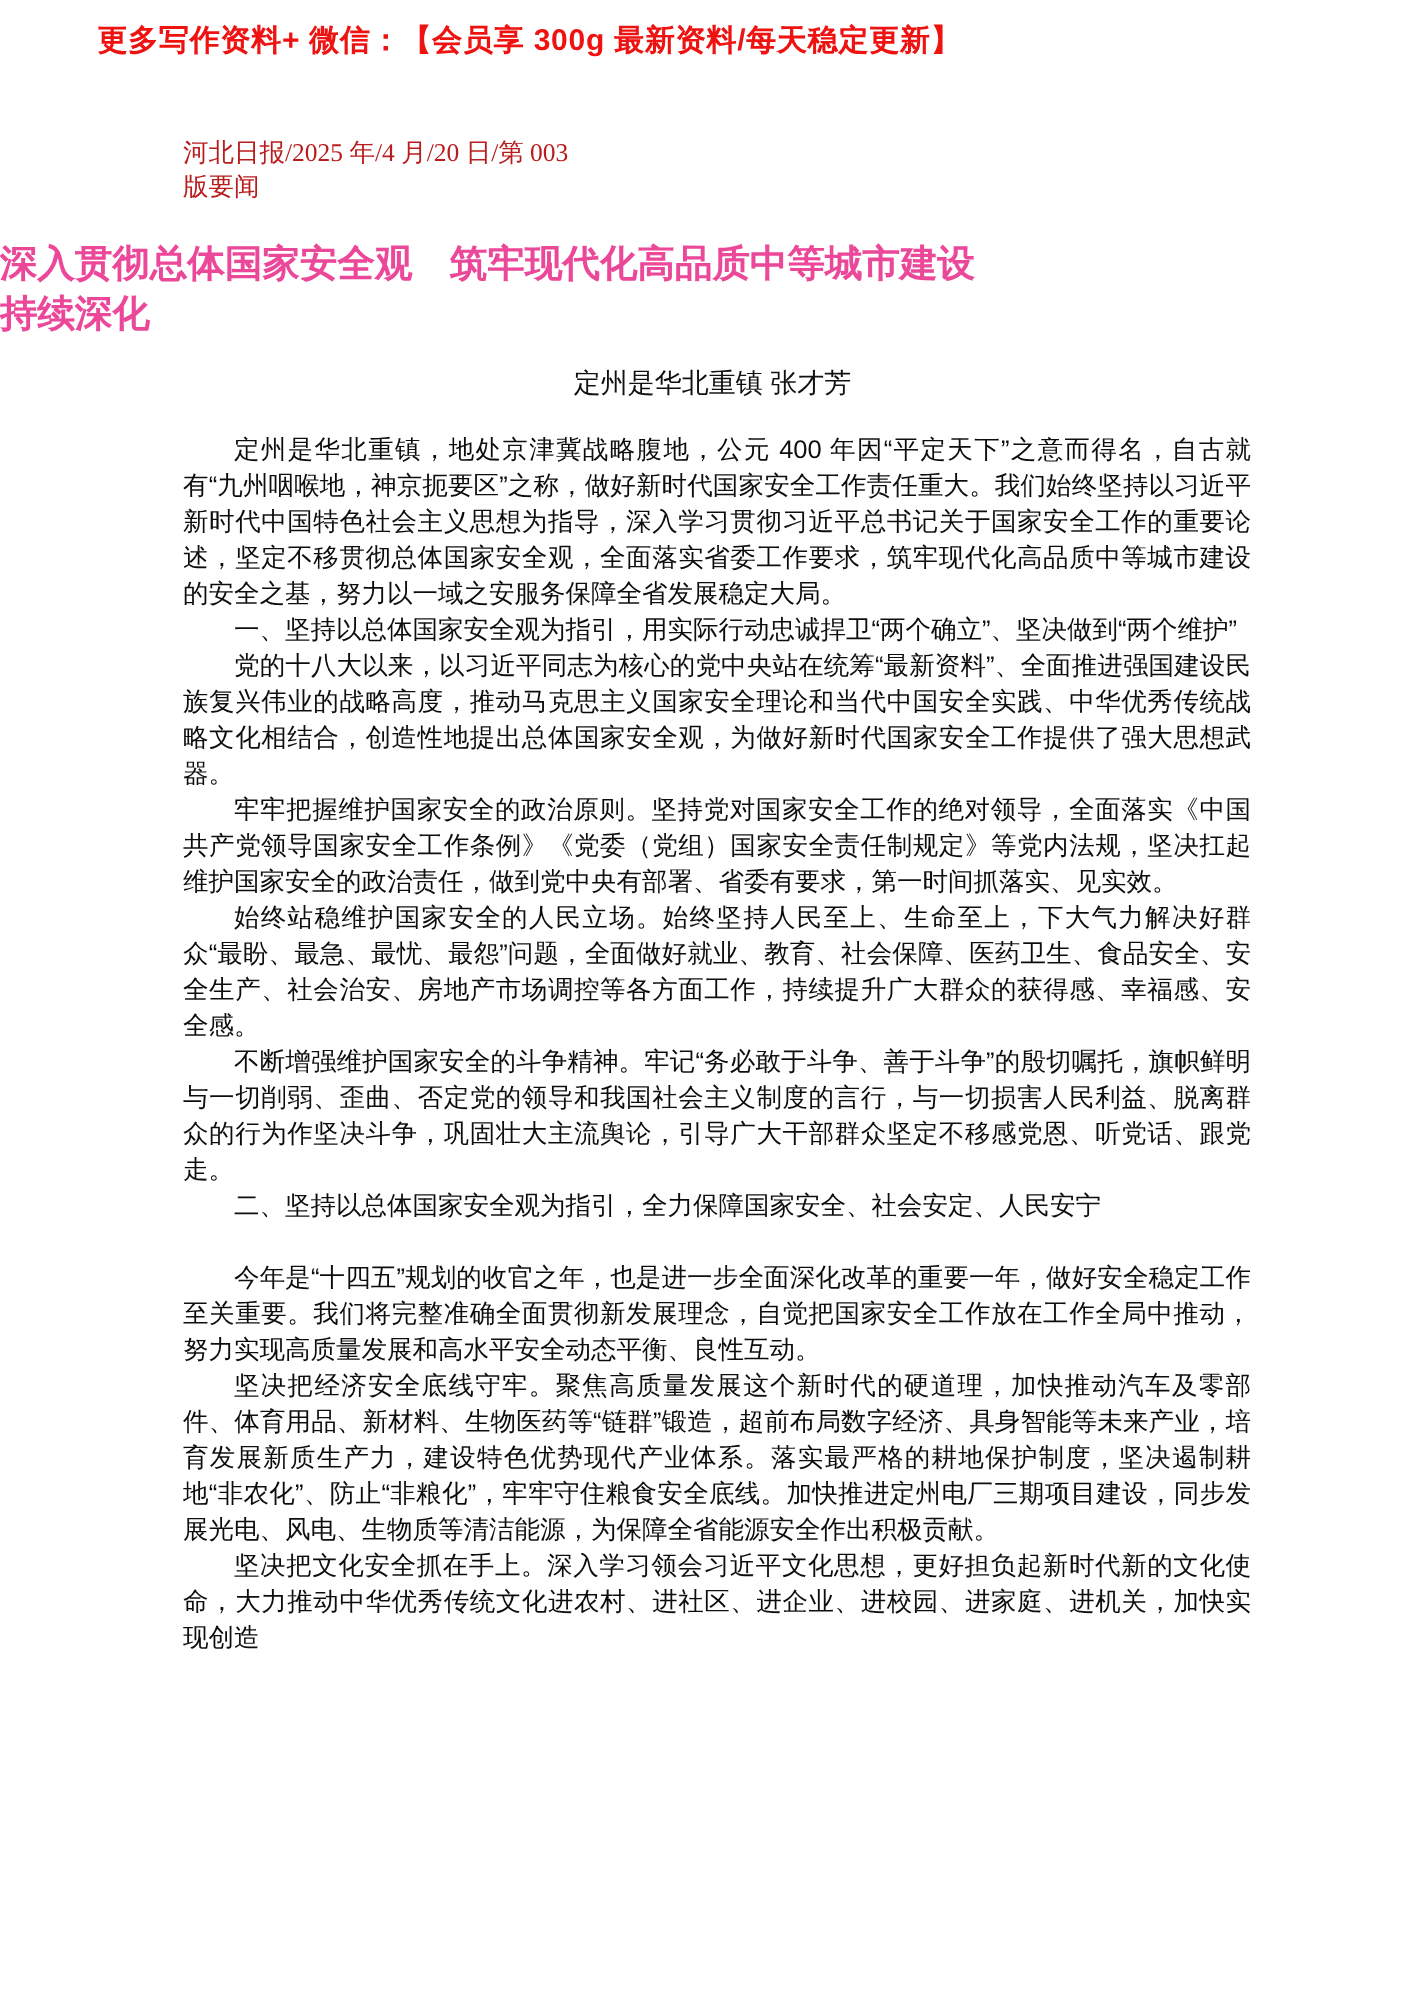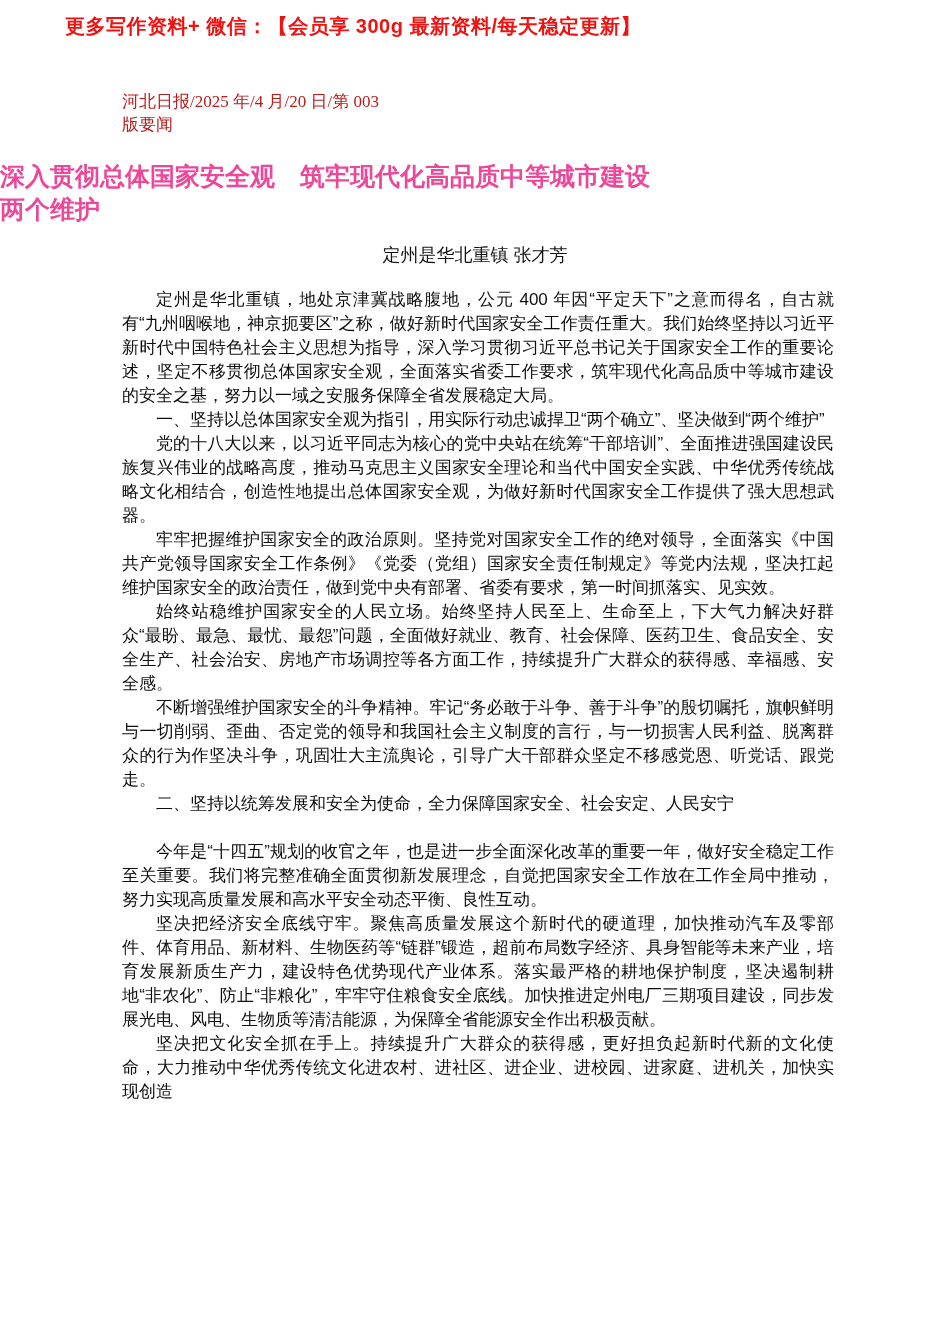--- a/index.html
+++ b/index.html
@@ -107,36 +107,36 @@
 
   <div class="promo">更多写作资料+ 微信：【会员享 300g 最新资料/每天稳定更新】</div>
 
   <div class="source">
     <div>河北日报/2025 年/4 月/20 日/第 003</div>
     <div>版要闻</div>
   </div>
 
   <div class="title-block">
     <div>深入贯彻总体国家安全观　筑牢现代化高品质中等城市建设</div>
-    <div>两个维护</div>
+    <div>持续深化</div>
   </div>
 
   <div class="author">定州是华北重镇  张才芳</div>
 
   <div class="article-body">
     <p>定州是华北重镇，地处京津冀战略腹地，公元 400 年因“平定天下”之意而得名，自古就有“九州咽喉地，神京扼要区”之称，做好新时代国家安全工作责任重大。我们始终坚持以习近平新时代中国特色社会主义思想为指导，深入学习贯彻习近平总书记关于国家安全工作的重要论述，坚定不移贯彻总体国家安全观，全面落实省委工作要求，筑牢现代化高品质中等城市建设的安全之基，努力以一域之安服务保障全省发展稳定大局。</p>
     <p>一、坚持以总体国家安全观为指引，用实际行动忠诚捍卫“两个确立”、坚决做到“两个维护”</p>
-    <p>党的十八大以来，以习近平同志为核心的党中央站在统筹“干部培训”、全面推进强国建设民族复兴伟业的战略高度，推动马克思主义国家安全理论和当代中国安全实践、中华优秀传统战略文化相结合，创造性地提出总体国家安全观，为做好新时代国家安全工作提供了强大思想武器。</p>
+    <p>党的十八大以来，以习近平同志为核心的党中央站在统筹“最新资料”、全面推进强国建设民族复兴伟业的战略高度，推动马克思主义国家安全理论和当代中国安全实践、中华优秀传统战略文化相结合，创造性地提出总体国家安全观，为做好新时代国家安全工作提供了强大思想武器。</p>
     <p>牢牢把握维护国家安全的政治原则。坚持党对国家安全工作的绝对领导，全面落实《中国共产党领导国家安全工作条例》《党委（党组）国家安全责任制规定》等党内法规，坚决扛起维护国家安全的政治责任，做到党中央有部署、省委有要求，第一时间抓落实、见实效。</p>
     <p>始终站稳维护国家安全的人民立场。始终坚持人民至上、生命至上，下大气力解决好群众“最盼、最急、最忧、最怨”问题，全面做好就业、教育、社会保障、医药卫生、食品安全、安全生产、社会治安、房地产市场调控等各方面工作，持续提升广大群众的获得感、幸福感、安全感。</p>
     <p>不断增强维护国家安全的斗争精神。牢记“务必敢于斗争、善于斗争”的殷切嘱托，旗帜鲜明与一切削弱、歪曲、否定党的领导和我国社会主义制度的言行，与一切损害人民利益、脱离群众的行为作坚决斗争，巩固壮大主流舆论，引导广大干部群众坚定不移感党恩、听党话、跟党走。</p>
-    <p>二、坚持以统筹发展和安全为使命，全力保障国家安全、社会安定、人民安宁</p>
+    <p>二、坚持以总体国家安全观为指引，全力保障国家安全、社会安定、人民安宁</p>
     <p class="gap-before">今年是“十四五”规划的收官之年，也是进一步全面深化改革的重要一年，做好安全稳定工作至关重要。我们将完整准确全面贯彻新发展理念，自觉把国家安全工作放在工作全局中推动，努力实现高质量发展和高水平安全动态平衡、良性互动。</p>
     <p>坚决把经济安全底线守牢。聚焦高质量发展这个新时代的硬道理，加快推动汽车及零部件、体育用品、新材料、生物医药等“链群”锻造，超前布局数字经济、具身智能等未来产业，培育发展新质生产力，建设特色优势现代产业体系。落实最严格的耕地保护制度，坚决遏制耕地“非农化”、防止“非粮化”，牢牢守住粮食安全底线。加快推进定州电厂三期项目建设，同步发展光电、风电、生物质等清洁能源，为保障全省能源安全作出积极贡献。</p>
-    <p>坚决把文化安全抓在手上。持续提升广大群众的获得感，更好担负起新时代新的文化使命，大力推动中华优秀传统文化进农村、进社区、进企业、进校园、进家庭、进机关，加快实现创造</p>
+    <p>坚决把文化安全抓在手上。深入学习领会习近平文化思想，更好担负起新时代新的文化使命，大力推动中华优秀传统文化进农村、进社区、进企业、进校园、进家庭、进机关，加快实现创造</p>
   </div>
 
   <div class="page-number">第 1 页 共 2 页</div>
 
   <div class="divider"></div>
 
   <div class="watermark">
     <span class="site-name">中国知网</span>
     <span class="site-url">https://www.https.net</span>
   </div>

